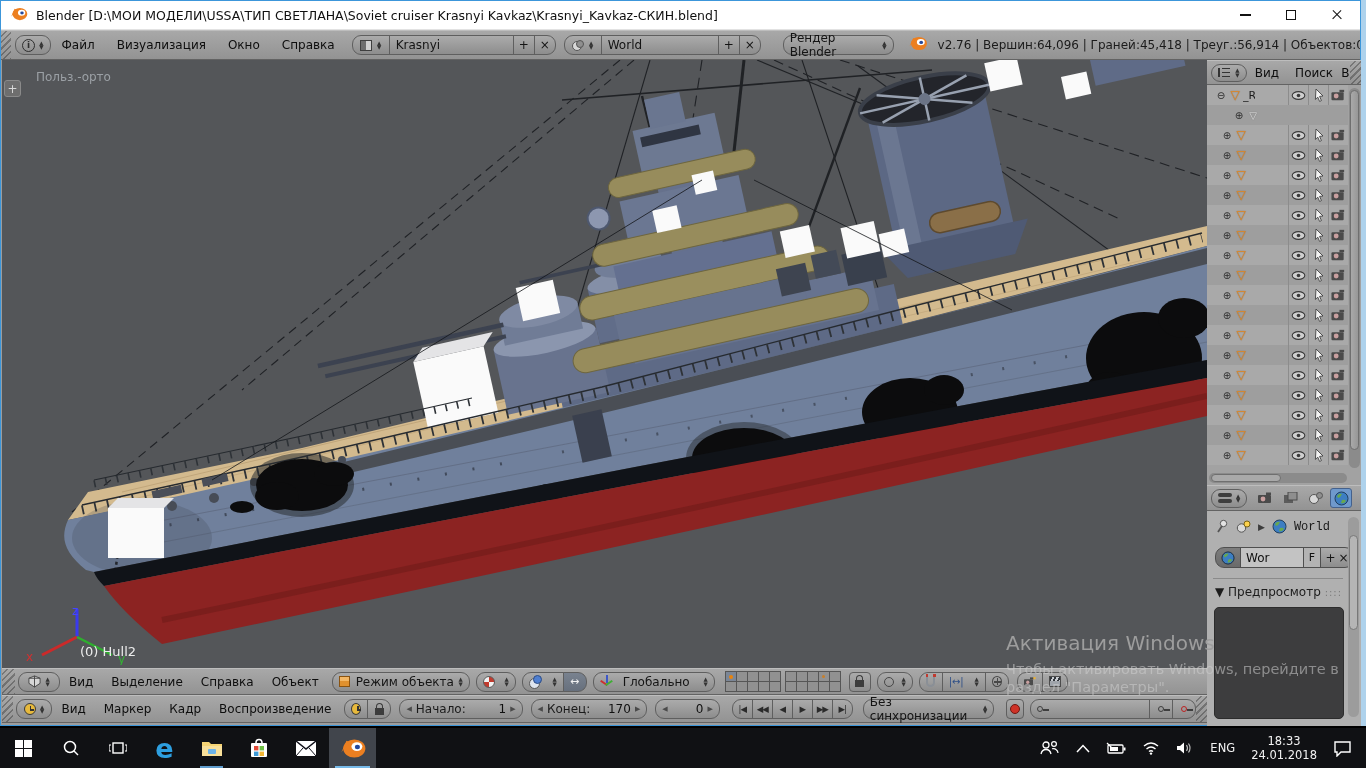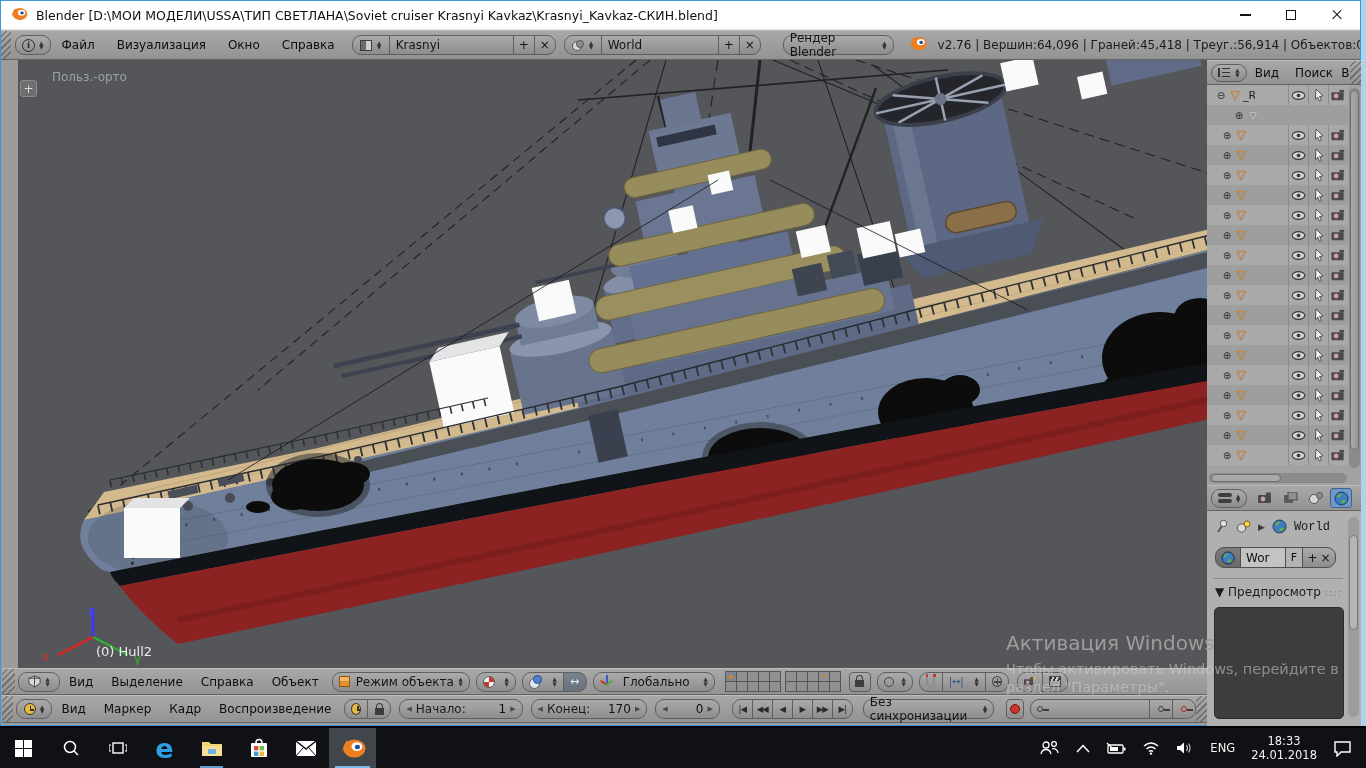--- a/index.html
+++ b/index.html
@@ -48,21 +48,21 @@
   .pressed { background:linear-gradient(#79828f,#67707d)!important; color:#f0f0f0!important; }
   .sqbtn { width:22px; height:20px; border:1px solid #5f5f5f; border-radius:4px;
            background:linear-gradient(#ababab,#8d8d8d); display:flex; align-items:center; justify-content:center; }
 
   
   .infobar { position:absolute; left:0; top:29px; width:100%; height:30px; }
   .infobar .menu { padding:0 11px; }
   .statstext { font-size:12px; color:#1b1b1b; margin-left:10px; white-space:nowrap; overflow:hidden; }
 
   
-  .viewport { position:absolute; left:17px; top:59px; width:1205px; height:608px;
+  .viewport { position:absolute; left:1px; top:59px; width:1205px; height:608px;
               background:#545659; overflow:hidden; }
   .viewlabel { position:absolute; left:34px; top:10px; font-size:12px; color:#9ba0a5; }
   .objlabel  { position:absolute; left:78px; top:584px; font-size:13px; color:#ececec; }
   .plustab { position:absolute; left:2px; top:20px; width:17px; height:17px; background:#6e6e6e;
              border:1px solid #8a8a8a; border-radius:3px; color:#d9d9d9; font-size:12px;
              display:flex; align-items:center; justify-content:center; }
 
   
   .rightcol { position:absolute; left:1206px; top:59px; width:155px; height:666px; background:#a5a5a5; }
   .outliner { position:absolute; left:0; top:0; width:100%; height:425px; background:#a2a2a2; }
@@ -99,21 +99,21 @@
   .props-header { position:absolute; left:0; top:0; width:100%; height:26px; }
   .ptabs { display:flex; gap:3px; margin-left:8px; }
   .ptab { width:22px; height:20px; border-radius:3px; display:flex; align-items:center; justify-content:center; }
   .ptab.active { background:#6f99cc; border:1px solid #44618c; }
   .crumbrow { position:absolute; left:8px; top:34px; display:flex; align-items:center; gap:7px; }
   .crumbtext { font-size:12px; color:#1a1a1a;font-family:Liberation Mono, monospace; }
   .crumbarrow { font-size:9px; color:#3c3c3c; }
   .datablock { position:absolute; left:8px; top:62px; display:flex; }
   .datablock .iconbtn { width:26px; height:21px; background:linear-gradient(#7d7d7d,#6a6a6a);
         border:1px solid #4f4f4f; border-radius:9px 0 0 9px; display:flex; align-items:center; justify-content:center; }
-  .datablock .namefield { width:46px; height:21px; background:#c3c3c3; border:1px solid #4f4f4f;
+  .datablock .namefield { width:64px; height:21px; background:#c3c3c3; border:1px solid #4f4f4f;
         margin-left:-1px; font-size:12px; color:#111; display:flex; align-items:center; padding-left:5px; }
   .datablock .fbtn { width:18px; height:21px; background:#b3b3b3; border:1px solid #4f4f4f; margin-left:-1px;
         font-size:11px; color:#111; display:flex; align-items:center; justify-content:center; }
   .datablock .pxbtn { width:34px; height:21px; background:linear-gradient(#ababab,#8d8d8d);
         border:1px solid #4f4f4f; margin-left:-1px; border-radius:0 9px 9px 0;
         font-size:12px; color:#141414; display:flex; align-items:center; justify-content:center; gap:3px; }
   .sepline { position:absolute; left:6px; top:93px; width:130px; height:1px; background:#8a8a8a; }
   .panelhdr { position:absolute; left:8px; top:100px; font-size:12px; color:#1c1c1c; }
   .panelhdr .dots { color:#7c7c7c; letter-spacing:1px; font-size:10px; }
   .previewbox { position:absolute; left:7px; top:122px; width:130px; height:112px;

